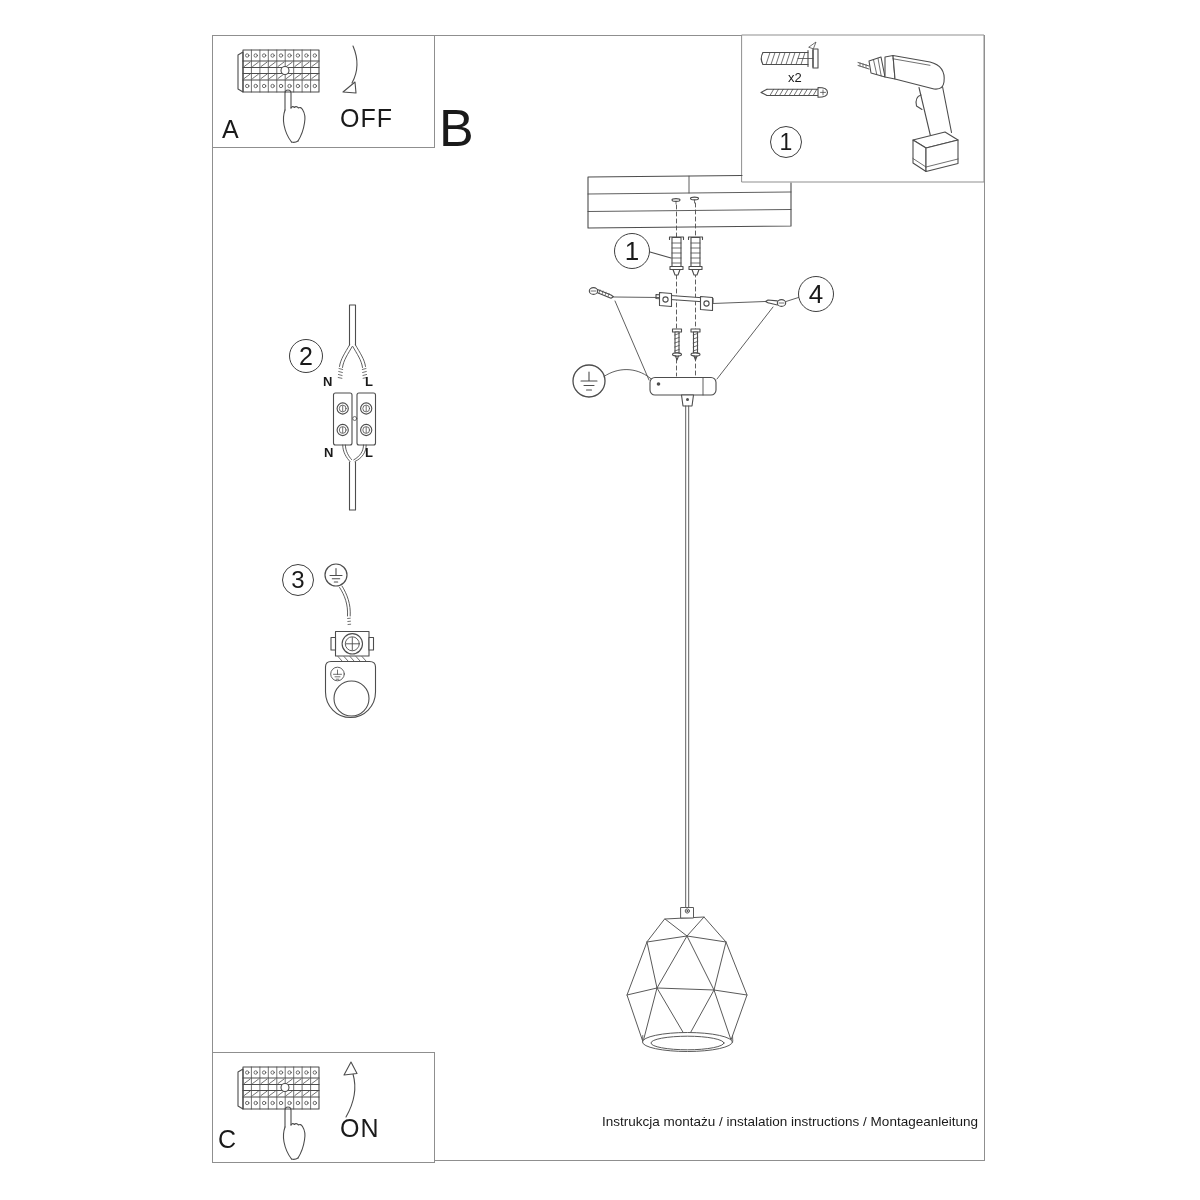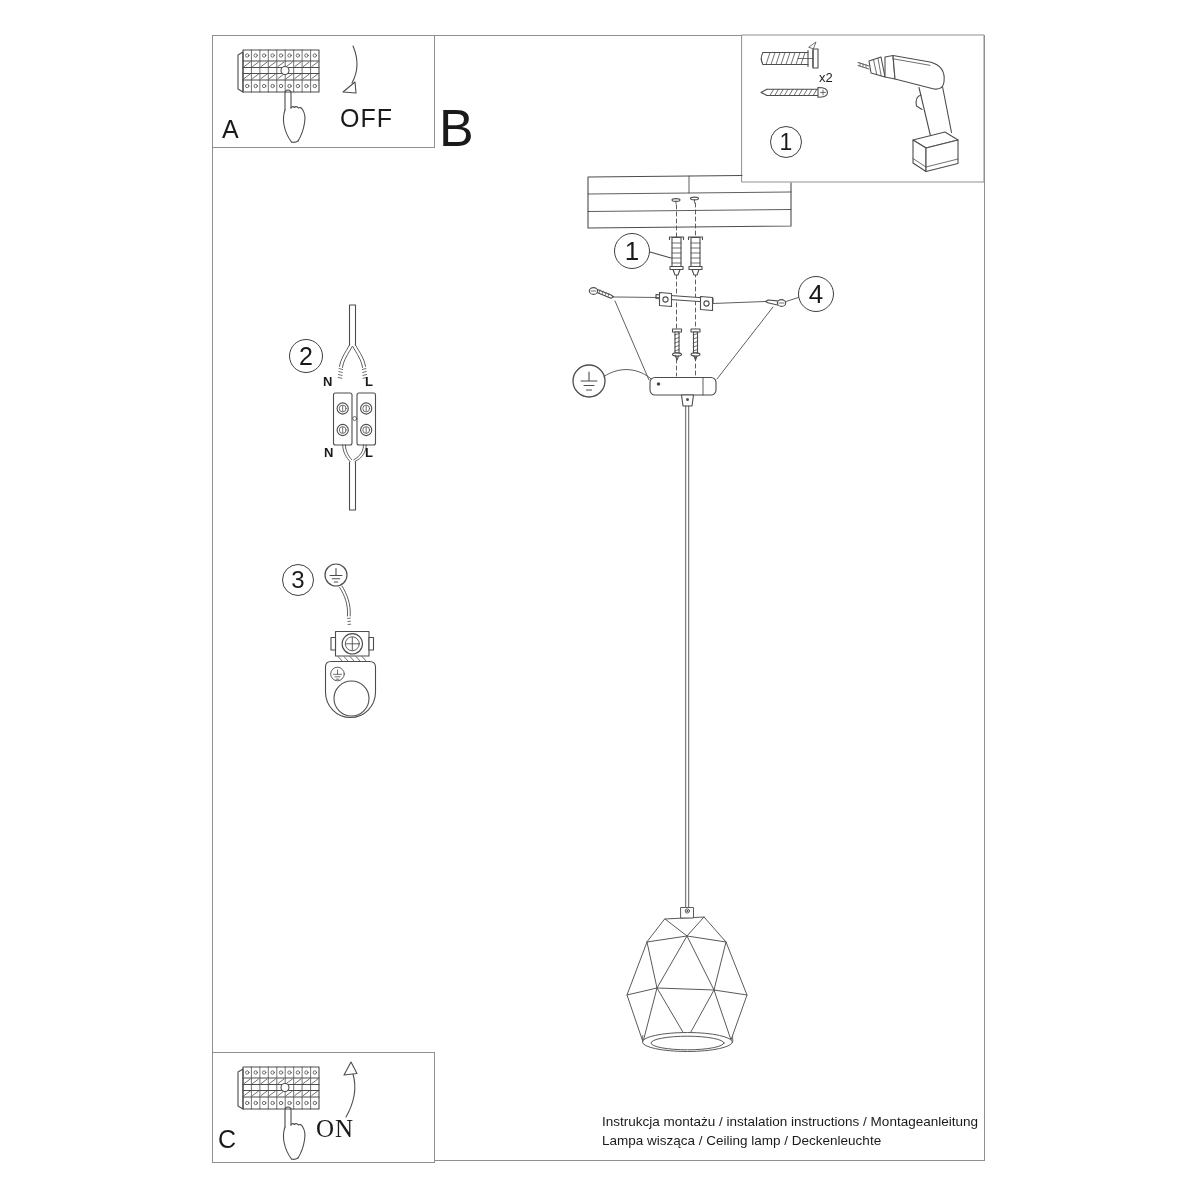--- a/index.html
+++ b/index.html
@@ -251,23 +251,23 @@
         <path d="M351,1062 L344,1075 L357,1073.5 Z" fill="#fff"></path>
       </g>
     </g>
   </svg>
 
   <div class="letter" style="left:222px;top:117px;">A</div>
   <div class="letter" id="letter-b" style="left:439px;top:102px;">B</div>
   <div class="letter" style="left:218px;top:1127px;">C</div>
 
   <div class="switch-label" style="left:332px;top:106px;margin-left:8px;">OFF</div>
-  <div class="switch-label" style="left:316px;top:1116px;font-family:Liberation Serif, serif;">ON</div>
-
-  <div class="qty-label" style="left:819px;top:71px;">x2</div>
+  <div class="switch-label" style="left:340px;top:1116px;">ON</div>
+
+  <div class="qty-label" style="left:788px;top:71px;">x2</div>
 
   <div class="badge" style="left:770px;top:126px;width:32px;height:32px;font-size:23px;">
       <span>1</span>
     </div>
   <div class="badge" style="left:614px;top:233px;width:36px;height:36px;font-size:26px;">
       <span>1</span>
     </div>
   <div class="badge" style="left:798px;top:276px;width:36px;height:36px;font-size:26px;">
       <span>4</span>
     </div>
@@ -278,16 +278,15 @@
       <span>3</span>
     </div>
 
   <div class="wire-label" style="left:323px;top:375px;">N</div>
   <div class="wire-label" style="left:365px;top:375px;">L</div>
   <div class="wire-label" style="left:324px;top:446px;">N</div>
   <div class="wire-label" style="left:365px;top:446px;">L</div>
 
   <div class="footer">
     <div>Instrukcja montażu / instalation instructions / Montageanleitung</div>
-    <div>Lampa wisząca / Ceiling lamp / Deckenleuchte</div>
   </div>
 
 </div>
 
 </body></html>

